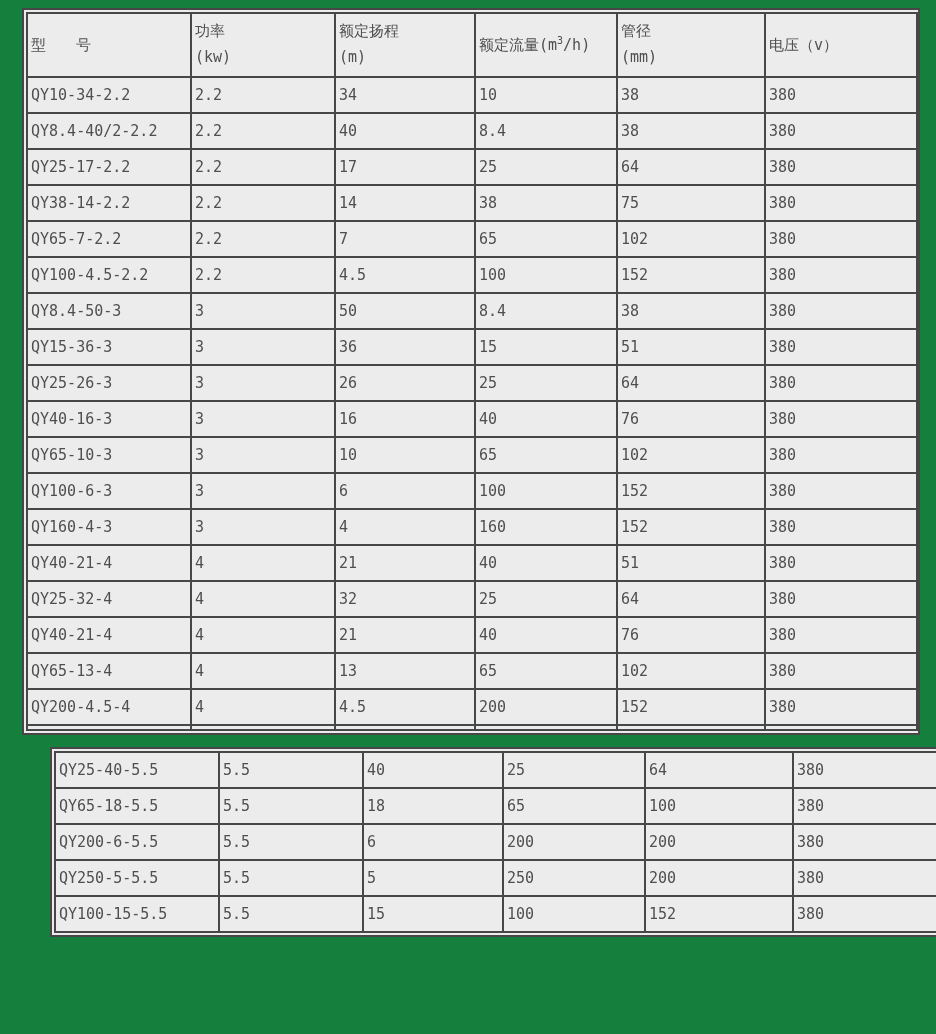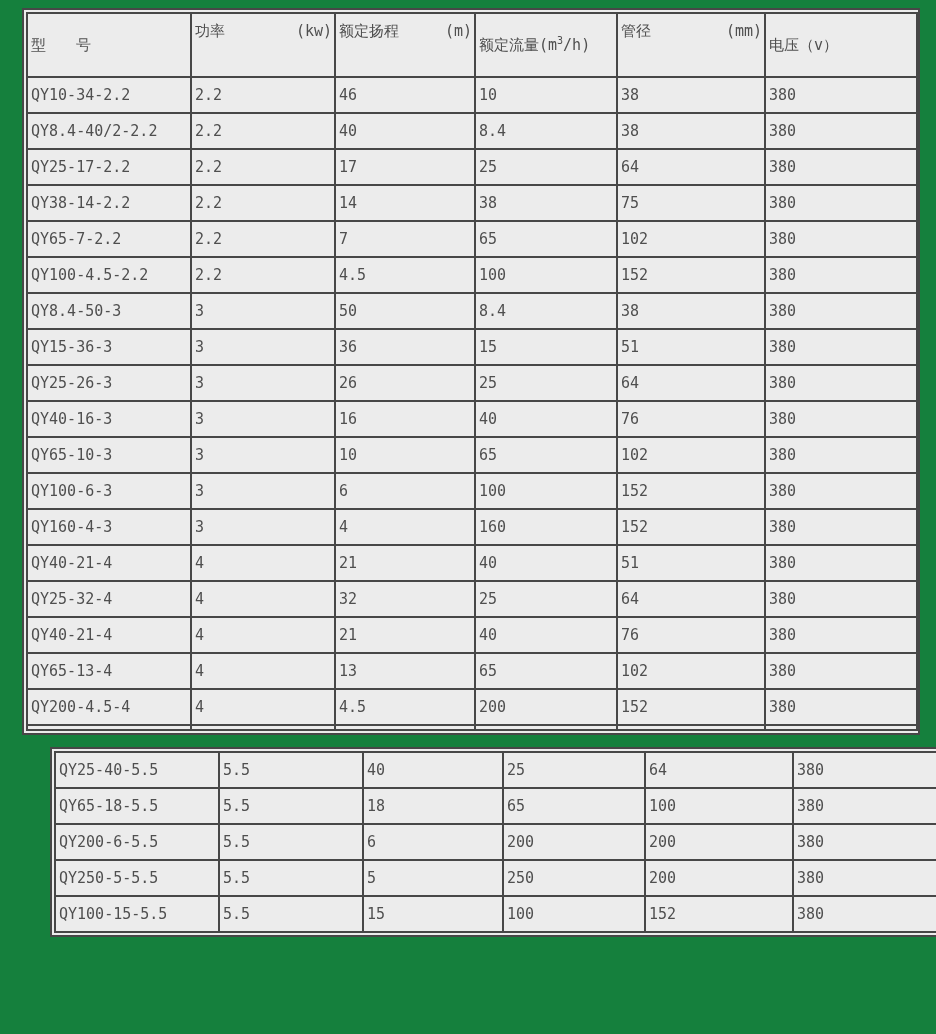--- a/index.html
+++ b/index.html
@@ -46,20 +46,21 @@
   }
   th {
     height: 64px;
     vertical-align: top;
   }
   th.vcenter {
     vertical-align: middle;
   }
   .th-stack {
     display: flex;
+    flex-direction: column;
     justify-content: space-between;
     height: 100%;
     box-sizing: border-box;
     padding: 8px 0 10px 0;
   }
   td {
     height: 36px;
     vertical-align: middle;
   }
   tr.sliver td {
@@ -114,21 +115,21 @@
           </th>
           <th class="vcenter">
             <span>电压（v）</span>
           </th>
         </tr>
       </thead>
       <tbody id="tbody-1">
           <tr>
             <td>QY10-34-2.2</td>
             <td>2.2</td>
-            <td>46</td>
+            <td>34</td>
             <td>10</td>
             <td>38</td>
             <td>380</td>
           </tr>
           <tr>
             <td>QY8.4-40/2-2.2</td>
             <td>2.2</td>
             <td>40</td>
             <td>8.4</td>
             <td>38</td>

